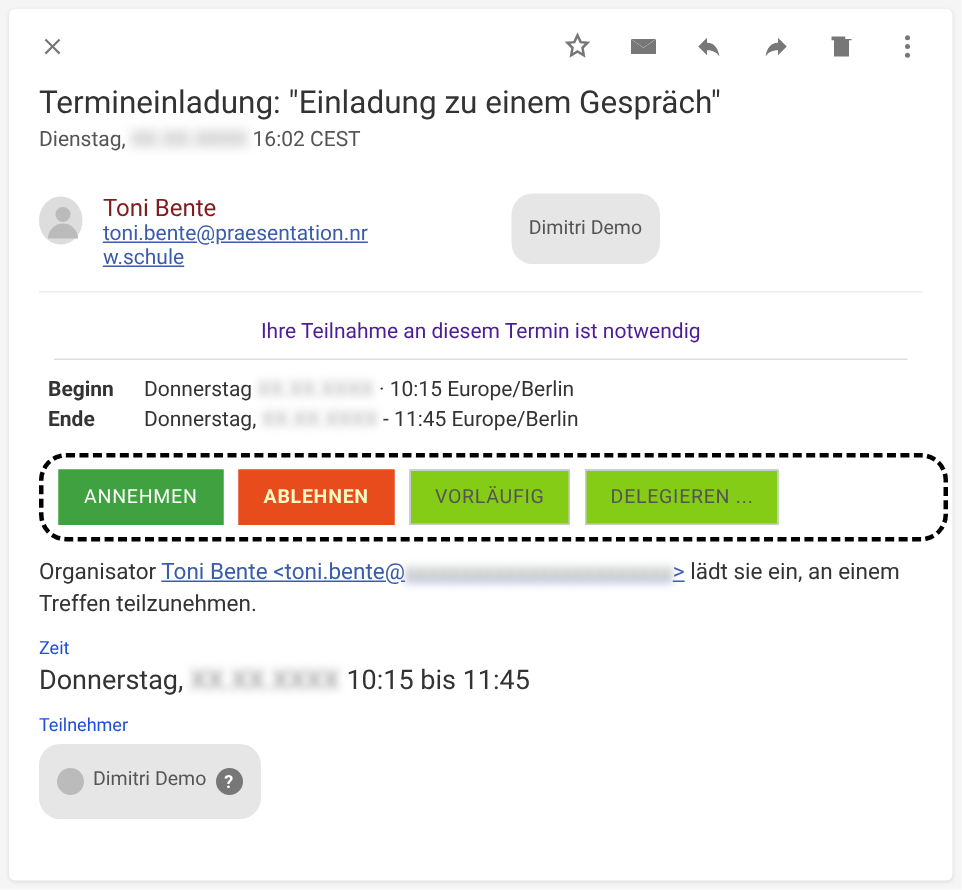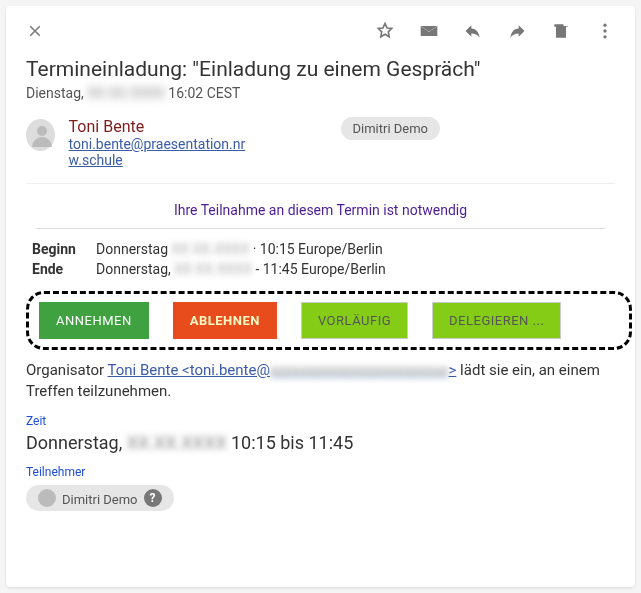--- a/index.html
+++ b/index.html
@@ -31,21 +31,21 @@
   .close-icon svg { width: 18px; height: 18px; }
   .subject {
     font-size: 21px;
     color: #333;
     font-weight: 400;
     margin-bottom: 4px;
   }
   .date-line {
     font-size: 14px;
     color: #555;
-    margin-bottom: 16px;
+    margin-bottom: 28px;
   }
   .blur { filter: blur(4px); -webkit-filter: blur(4px); color:#888; }
   .from-to-row {
     display: flex;
     align-items: flex-start;
     gap: 40px;
   }
   .from-block {
     display: flex;
     gap: 14px;
@@ -80,24 +80,24 @@
     color: #3a5caa;
     text-decoration: underline;
     word-break: break-all;
     max-width: 180px;
     display: inline-block;
   }
   .to-block { flex:1; }
   .to-label { font-size: 12px; color:#888; margin-bottom:6px; margin-left:10px;}
   .chip {
     display: inline-flex;
-    align-items: flex-end;
+    align-items: flex-start;
     background: #e6e6e6;
     border-radius: 14px;
-    padding: 4px 12px;
+    padding: 16px 12px;
     font-size: 13px;
     color: #555;
     gap:6px;
   }
   .chip .mini-avatar {
     width:18px;height:18px;background:#bbb;border-radius:50%;
     display:inline-block;
   }
   .chip .help {
     width:18px;height:18px;background:#777;border-radius:50%;
@@ -119,21 +119,21 @@
   .times-label { width:56px; text-align:left; font-weight:bold; color:#333; font-size:14px;}
   .times-val { color:#333; }
   .times .blur2 { filter: blur(3px); color:#aaa; }
 
   .action-box {
     margin-top: 14px;
     border: 3px dashed #000;
     border-radius: 18px;
     padding: 8px 10px;
     display:flex;
-    gap:24px;
+    gap:10px;
     align-items:center;
     width: 606px;
   }
   .btn {
     border:1px solid #ccc;
     background:#84cc16;
     color:#555;
     font-size:13px;
     letter-spacing:0.5px;
     padding: 10px 16px;

